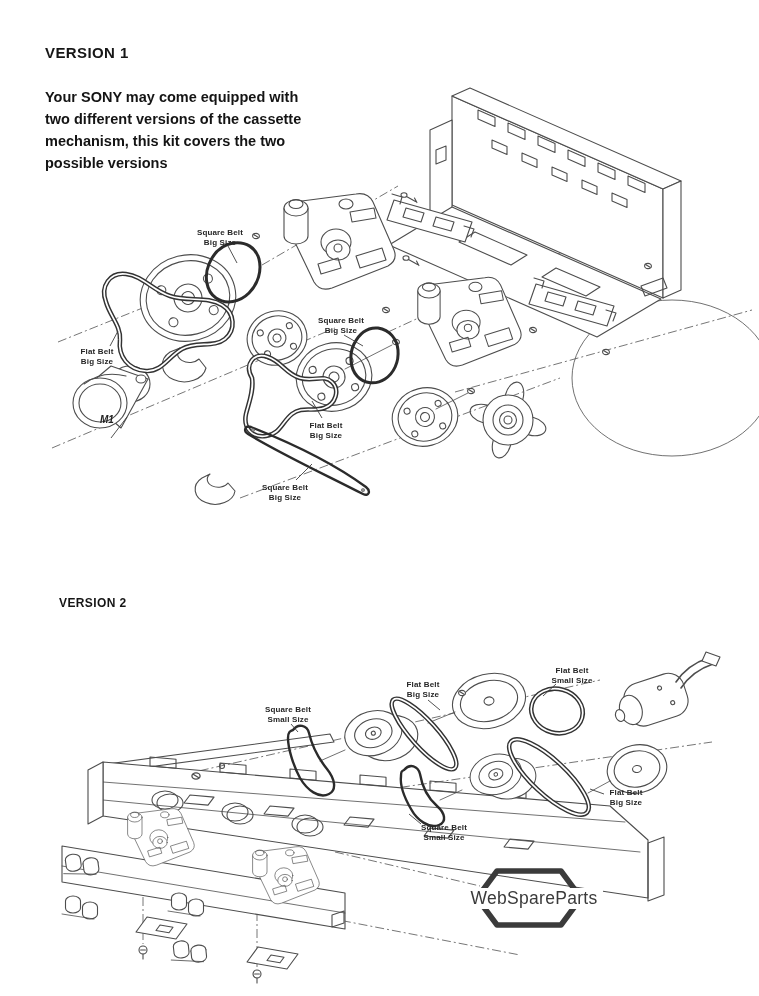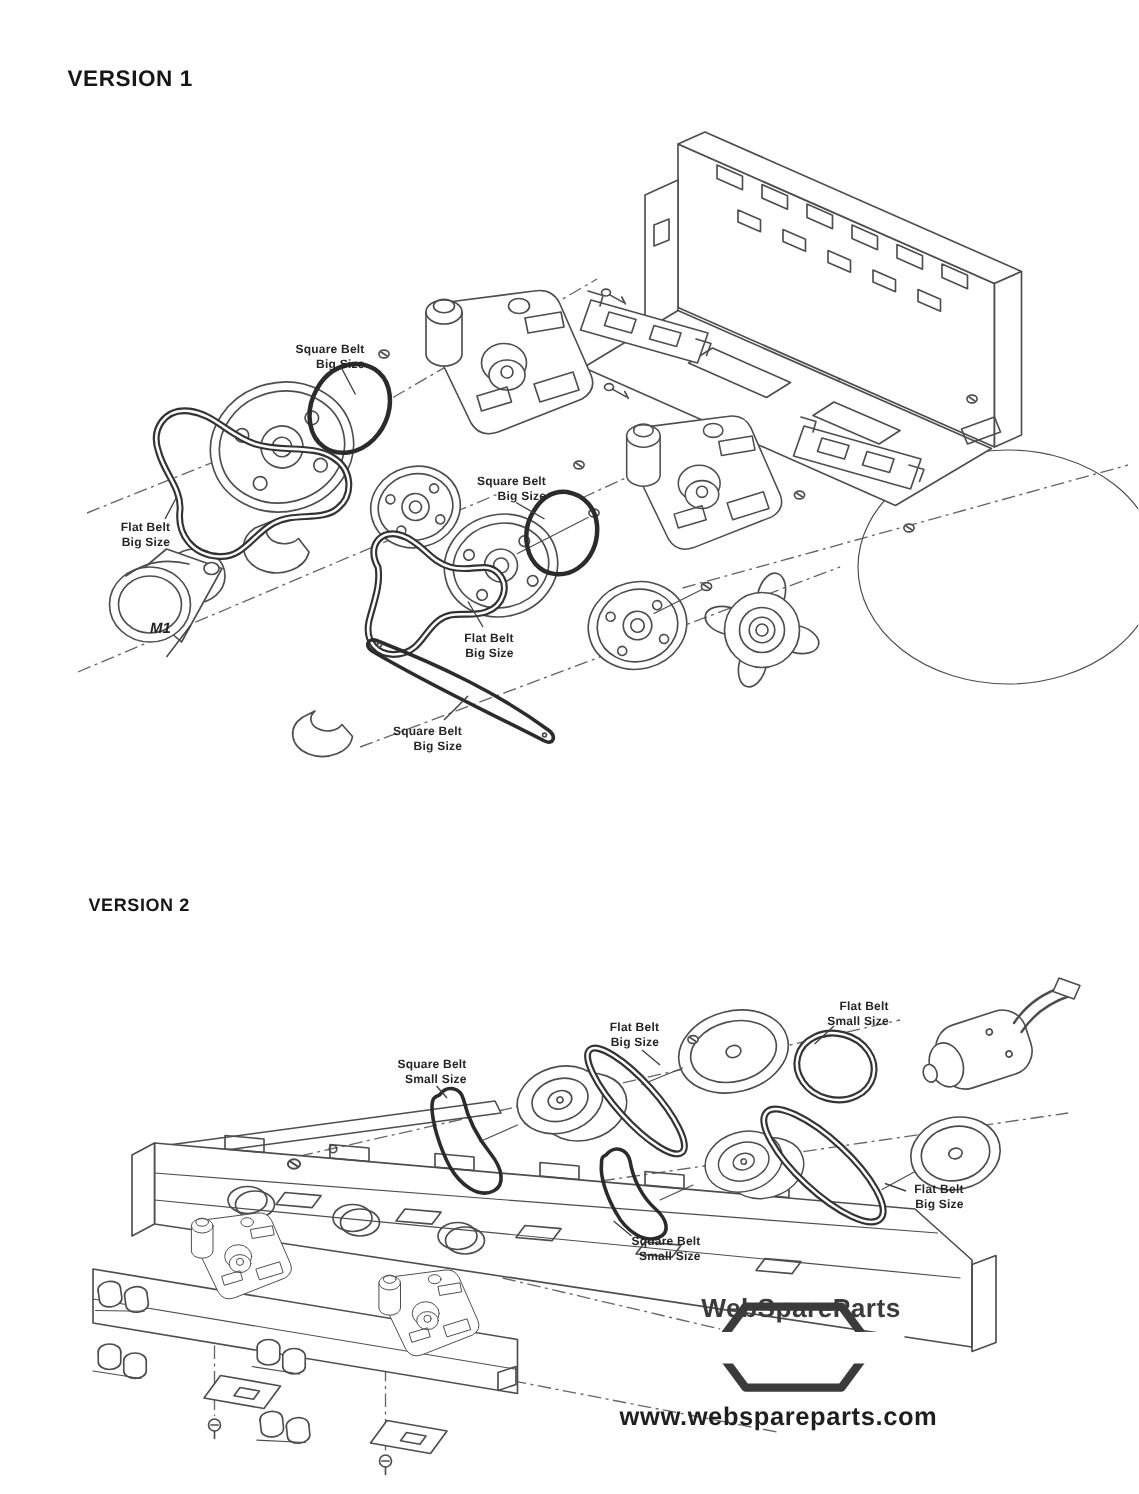--- a/index.html
+++ b/index.html
@@ -2,24 +2,24 @@
 <html><head>
 <meta charset="utf-8">
 <style>
   html,body{margin:0;padding:0;background:#ffffff;}
   .page{position:relative;width:759px;height:996px;background:#ffffff;overflow:hidden;
         font-family:"Liberation Sans",sans-serif;color:#1c1c1c;}
   .art{position:absolute;left:0;top:0;width:759px;height:996px;}
   .heading{position:absolute;font-weight:bold;font-size:15px;letter-spacing:.4px;color:#161616;white-space:nowrap;}
   .intro{position:absolute;left:45px;top:86px;font-weight:bold;font-size:14.5px;line-height:22px;color:#141414;}
   .lbl{position:absolute;font-weight:600;font-size:8px;line-height:9.6px;letter-spacing:.15px;
-       color:#262626;text-align:right;white-space:nowrap;transform:translateX(-50%);}
+       color:#262626;text-align:center;white-space:nowrap;transform:translateX(-50%);}
   .motor-lbl{position:absolute;font-style:italic;font-weight:600;font-size:10px;color:#222;}
-  .logo-text{position:absolute;left:534px;top:862px;transform:translateX(-50%);
-             font-weight:bold;font-size:17.5px;letter-spacing:.3px;color:#3b3b3b;white-space:nowrap;}
+  .logo-text{position:absolute;left:534px;top:888px;transform:translateX(-50%);
+             font-weight:normal;font-size:17.5px;letter-spacing:.3px;color:#3b3b3b;white-space:nowrap;}
   .site{position:absolute;left:519px;top:935px;transform:translateX(-50%);
         font-weight:bold;font-size:17px;letter-spacing:.4px;color:#1f1f1f;white-space:nowrap;}
   
   .ln{fill:none;stroke:#4d4d4d;stroke-width:1.1;stroke-linejoin:round;stroke-linecap:round;}
   .lnf{fill:#ffffff;stroke:#4d4d4d;stroke-width:1.1;stroke-linejoin:round;stroke-linecap:round;}
   .thin{stroke-width:.8;}
   .belt-s{fill:none;stroke:#2b2b2b;stroke-width:3;stroke-linejoin:round;}
   .belt-s2{fill:none;stroke:#2b2b2b;stroke-width:2.4;stroke-linejoin:round;}
   .belt-fo{fill:none;stroke:#333333;stroke-width:4.6;stroke-linejoin:round;}
   .belt-fi{fill:none;stroke:#ffffff;stroke-width:1.7;stroke-linejoin:round;}
@@ -324,20 +324,26 @@
     </g>
 
     <g>
       <path d="M497,871 L561,871 L581,898 L561,925 L497,925 L477,898 Z" fill="none" stroke="#3b3b3b" stroke-width="5.5" stroke-linejoin="round"></path>
       <rect x="455" y="888" width="148" height="21" fill="#ffffff"></rect>
     </g>
   </svg>
 
   <div class="heading" style="left:45px;top:44px;">VERSION 1</div>
 
+  <div class="intro">
+    <div>Your SONY may come equipped with</div>
+    <div>two different versions of the cassette</div>
+    <div>mechanism, this kit covers the two</div>
+    <div>possible versions</div>
+  </div>
 
   <div class="lbl" style="left:220px;top:228px;">
     <div>Square Belt</div>
       <div>Big Size</div>
   </div>
   <div class="lbl" style="left:341px;top:316px;">
     <div>Square Belt</div>
       <div>Big Size</div>
   </div>
   <div class="lbl" style="left:97px;top:347px;">
@@ -371,15 +377,14 @@
   <div class="lbl" style="left:626px;top:788px;">
     <div>Flat Belt</div>
       <div>Big Size</div>
   </div>
   <div class="lbl" style="left:444px;top:823px;">
     <div>Square Belt</div>
       <div>Small Size</div>
   </div>
 
   <div class="logo-text">WebSpareParts</div>
-  <div class="site">www.webspareparts.com</div>
 
 </div>
 
 </body></html>

